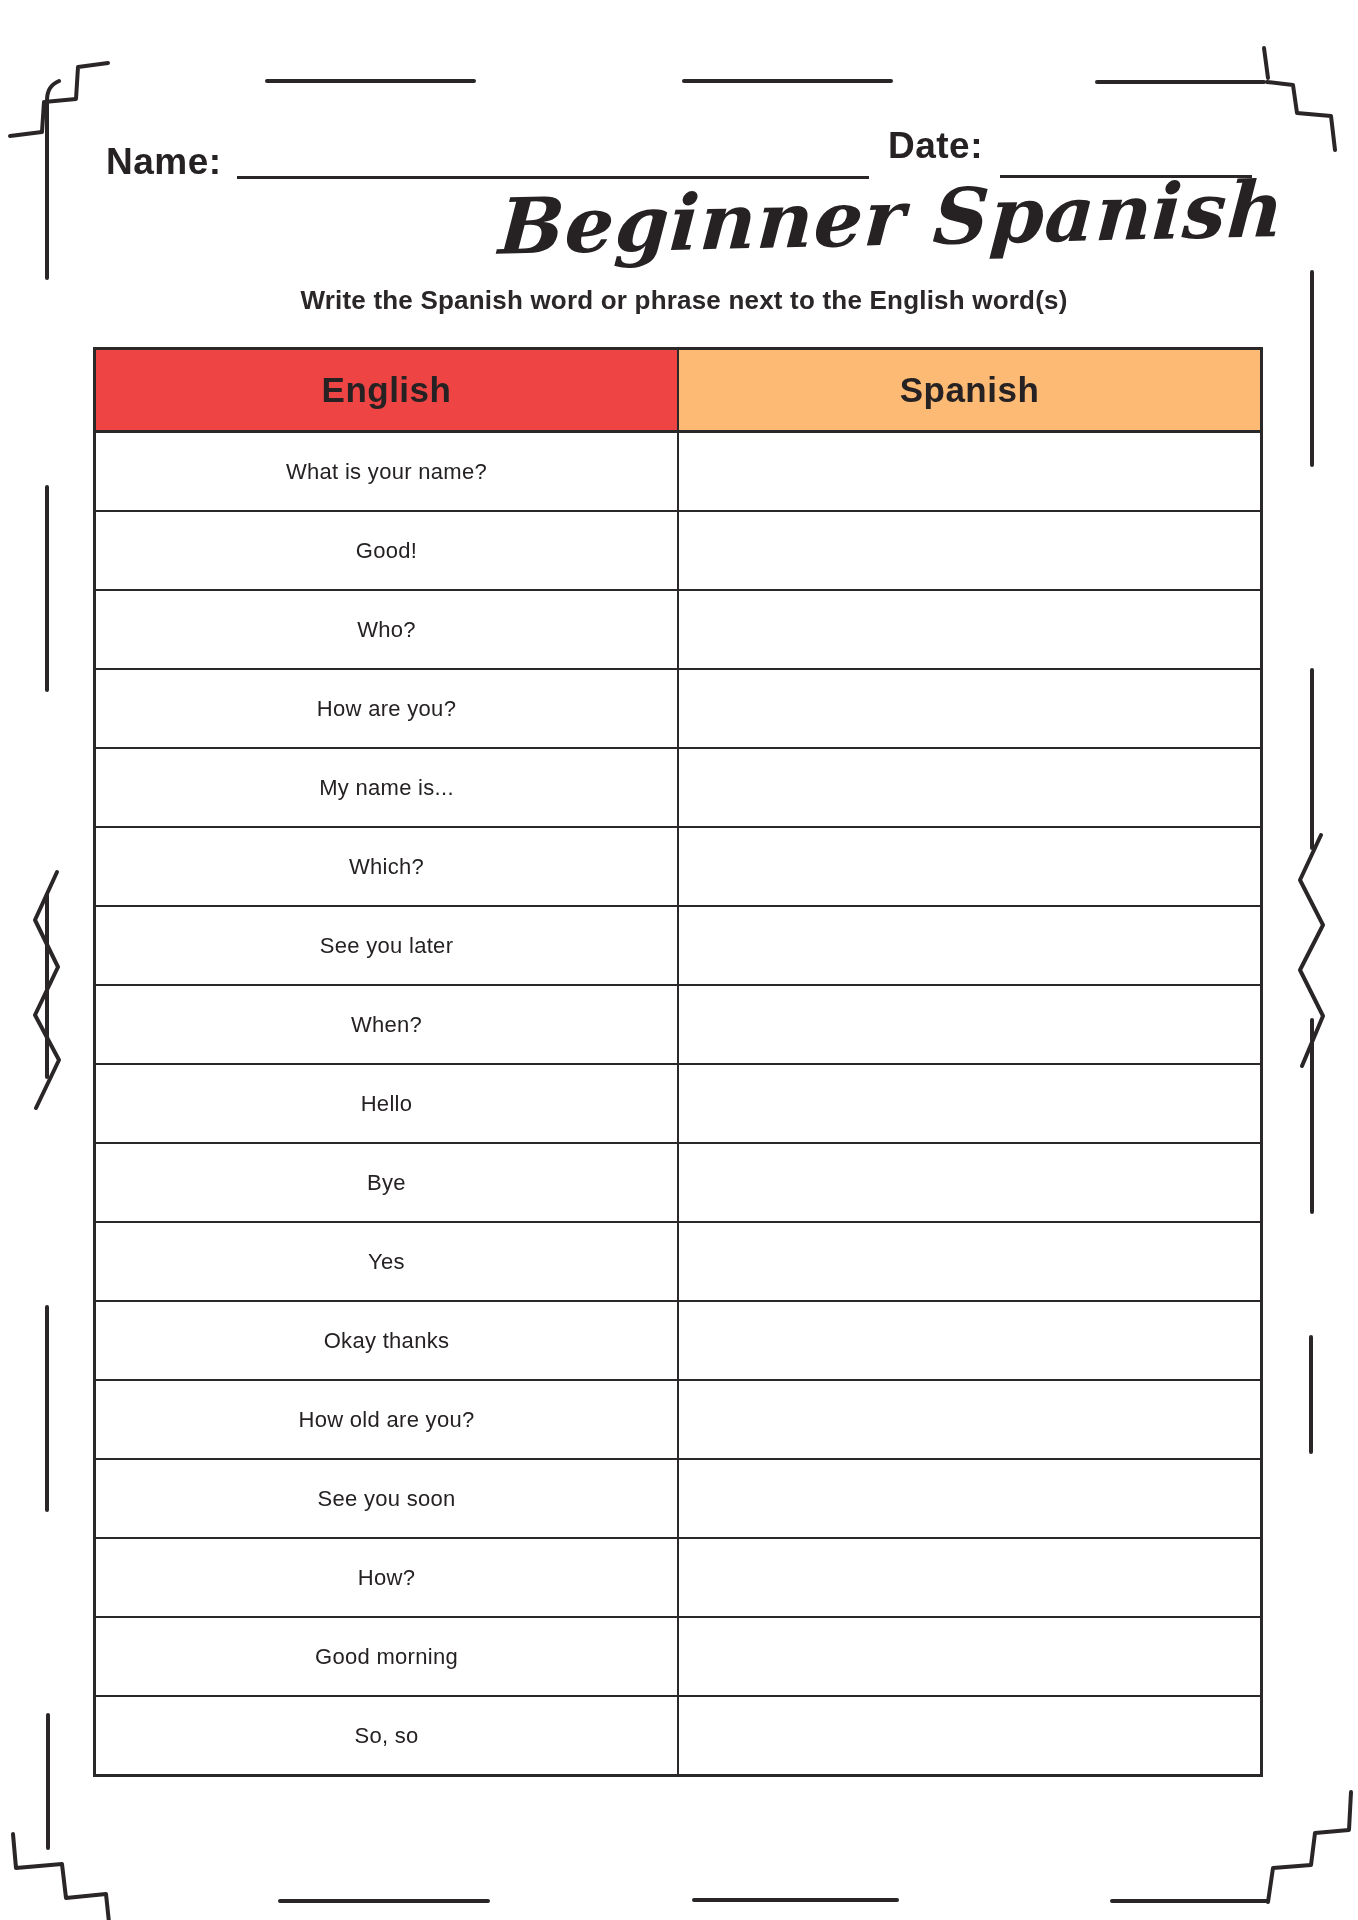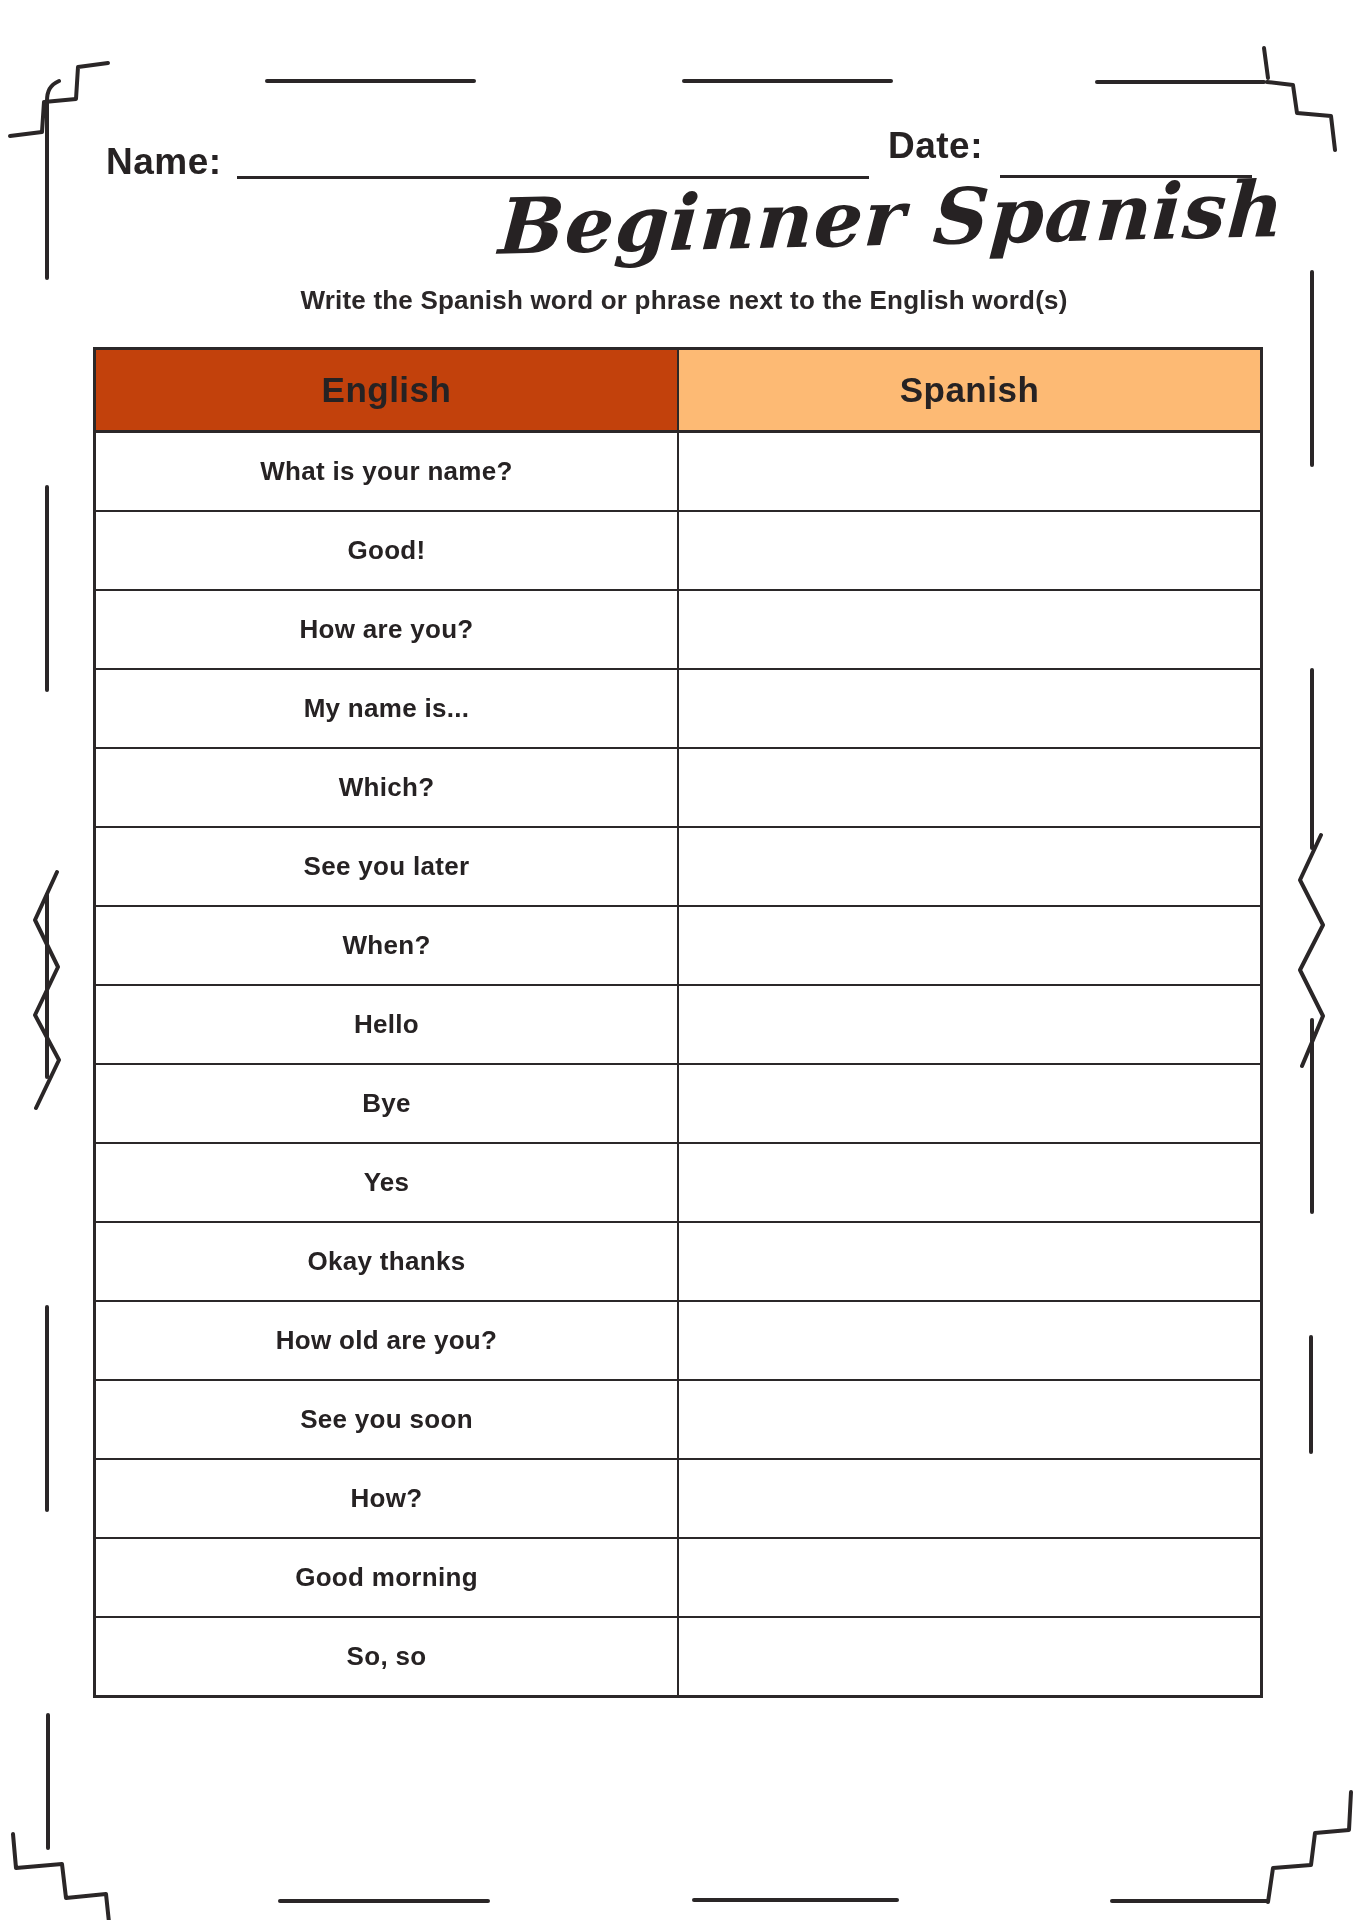--- a/index.html
+++ b/index.html
@@ -65,21 +65,21 @@
   }
   table.vocab{border-width:3px;}
   table.vocab th{
     height:78px;
     font-size:35px;font-weight:700;letter-spacing:.5px;
     text-align:center;vertical-align:middle;
     border-bottom-width:3px;
   }
   table.vocab td{
     height:77px;
-    font-size:26px;font-weight:700;letter-spacing:.3px;
+    font-size:22px;font-weight:400;letter-spacing:.3px;
     text-align:center;vertical-align:middle;
     padding:0 10px;
   }
   table.vocab td.es{background:#ffffff;}
 </style>
 </head>
 <body>
 
 <div class="page">
 
@@ -121,34 +121,38 @@
 
   <span class="date-label">Date:</span>
   <span class="date-line"></span>
 
   <h1 class="title">Beginner Spanish</h1>
   <p class="instructions">Write the Spanish word or phrase next to the English word(s)</p>
 
   <table class="vocab">
     <thead>
       <tr>
-        <th style="background: #c2410c;">English</th>
+        <th style="background: #ef4444;">English</th>
         <th style="background: #fdba74;">Spanish</th>
       </tr>
     </thead>
     <tbody id="rows">
         <tr>
           <td class="en">What is your name?</td>
           <td class="es"></td>
         </tr>
         <tr>
           <td class="en">Good!</td>
           <td class="es"></td>
         </tr>
         <tr>
+          <td class="en">Who?</td>
+          <td class="es"></td>
+        </tr>
+        <tr>
           <td class="en">How are you?</td>
           <td class="es"></td>
         </tr>
         <tr>
           <td class="en">My name is...</td>
           <td class="es"></td>
         </tr>
         <tr>
           <td class="en">Which?</td>
           <td class="es"></td>

